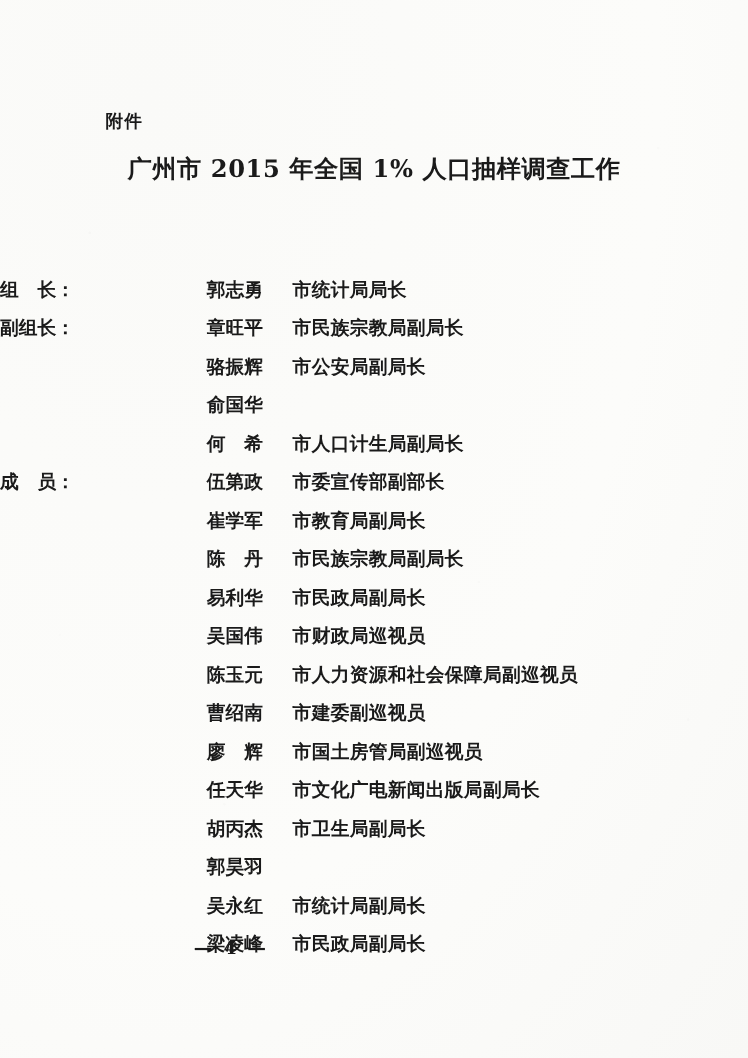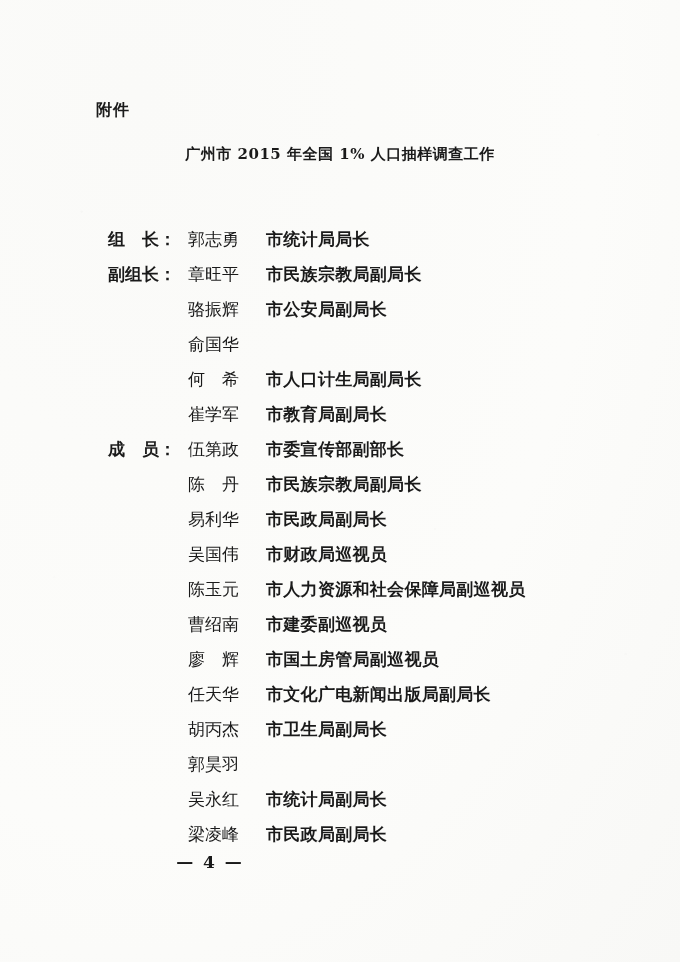--- a/index.html
+++ b/index.html
@@ -53,21 +53,21 @@
     font-family: "DejaVu Sans", "Liberation Sans", sans-serif;
     margin-left: 16px;
   }
 
   .doc-title {
     position: absolute;
     left: 70px;
     top: 134px;
     width: 540px;
     text-align: center;
-    font-size: 15px;
+    font-size: 22px;
     font-weight: 700;
     line-height: 40px;
     letter-spacing: 0.5px;
   }
   .doc-title .line2 {
     display: block;
   }
 
   .roster {
     position: absolute;
@@ -76,30 +76,30 @@
     width: 680px;
   }
   .roster-row {
     display: flex;
     align-items: baseline;
     height: 35px;
     font-size: 17px;
   }
   .role {
     width: 188px;
-    padding-left: 108px;
     box-sizing: border-box;
     font-weight: 700;
     white-space: nowrap;
     letter-spacing: 0px;
   }
   .name {
     width: 78px;
-    font-weight: 400;
+    font-weight: 700;
     white-space: nowrap;
+    margin-top: 24px;
   }
   .title {
     flex: 1;
     font-weight: 700;
     white-space: nowrap;
     letter-spacing: 0.3px;
   }
 
   .page-number {
     position: absolute;
@@ -147,31 +147,31 @@
         <div class="roster-row">
           <div class="role"></div>
           <div class="name">俞国华</div>
         </div>
         <div class="roster-row">
           <div class="role"></div>
           <div class="name">何　希</div>
           <div class="title">市人口计生局副局长</div>
         </div>
         <div class="roster-row">
-          <div class="role"></div>
-          <div class="name">崔学军</div>
-          <div class="title">市教育局副局长</div>
-        </div>
-        <div class="roster-row">
           <div class="role">成　员：</div>
           <div class="name">伍第政</div>
           <div class="title">市委宣传部副部长</div>
         </div>
         <div class="roster-row">
           <div class="role"></div>
+          <div class="name">崔学军</div>
+          <div class="title">市教育局副局长</div>
+        </div>
+        <div class="roster-row">
+          <div class="role"></div>
           <div class="name">陈　丹</div>
           <div class="title">市民族宗教局副局长</div>
         </div>
         <div class="roster-row">
           <div class="role"></div>
           <div class="name">易利华</div>
           <div class="title">市民政局副局长</div>
         </div>
         <div class="roster-row">
           <div class="role"></div>

